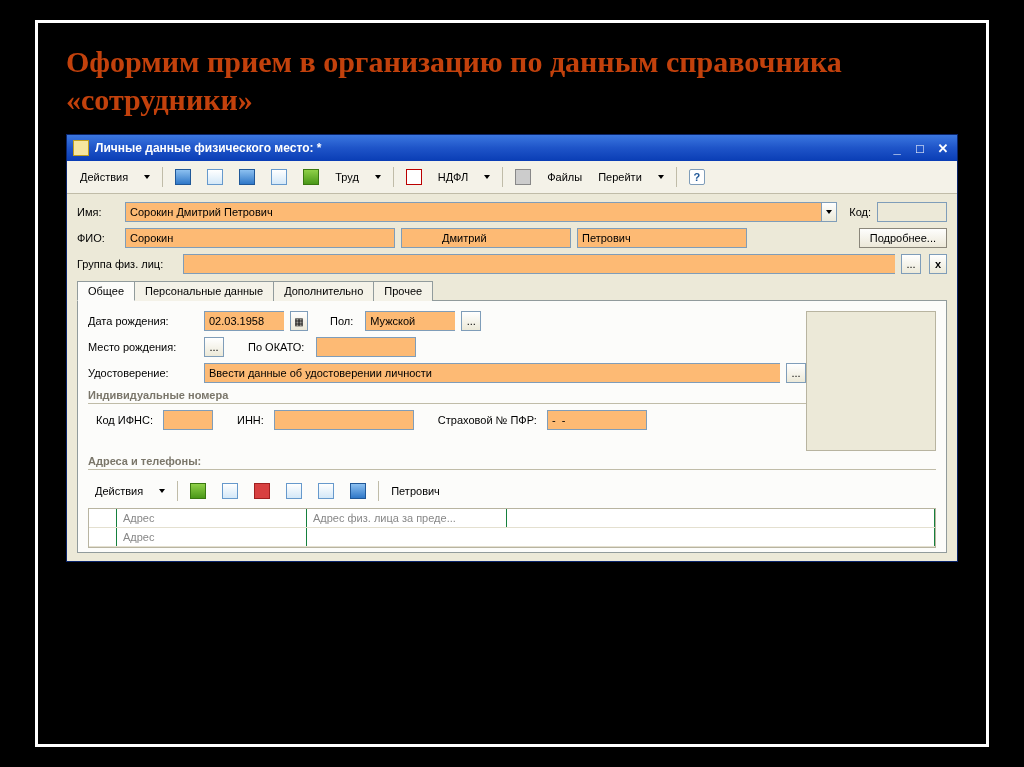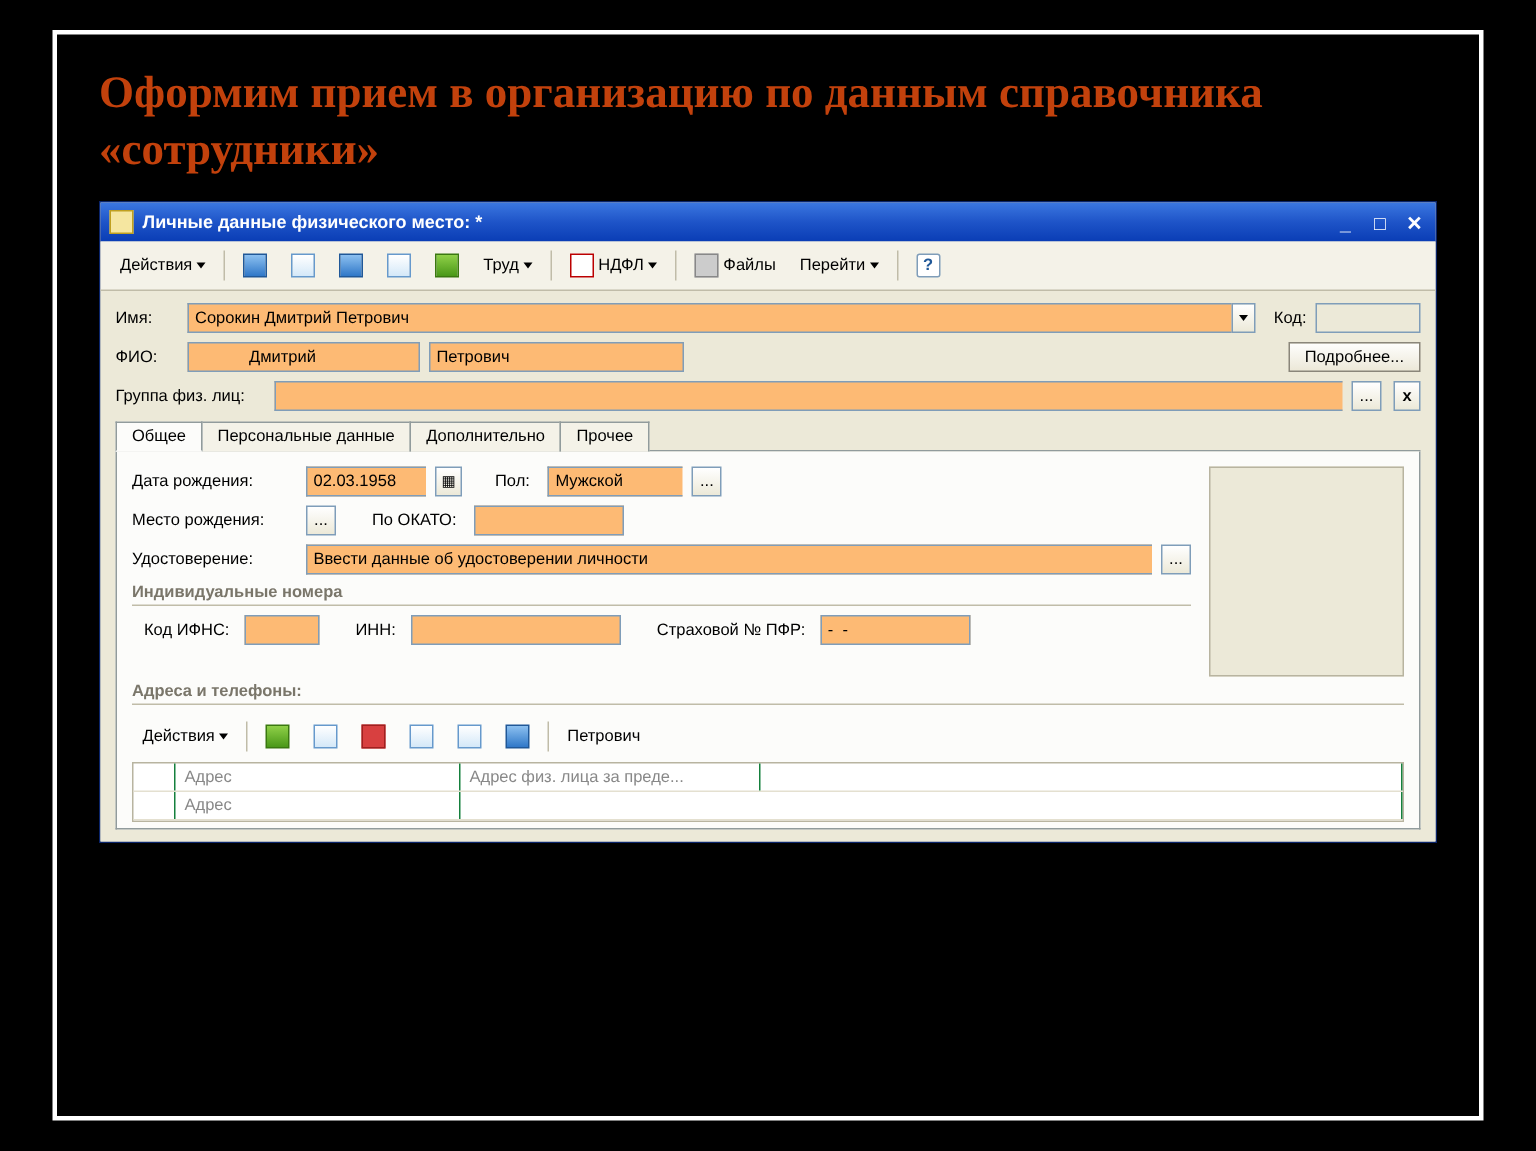--- a/index.html
+++ b/index.html
@@ -69,21 +69,21 @@
   border-bottom: 1px solid #c0bca8;
   padding: 4px 6px;
   display: flex;
   align-items: center;
   gap: 2px;
 }
 .tb-btn {
   padding: 3px 6px;
   display: flex;
   align-items: center;
-  gap: 3px;
+  gap: 16px;
   border: 1px solid transparent;
   border-radius: 2px;
 }
 .tb-sep { width: 1px; height: 20px; background: #c0bca8; margin: 0 3px; }
 .tb-ico {
   width: 16px; height: 16px;
   display: inline-block;
 }
 .drop-caret {
   width: 0; height: 0;
@@ -271,42 +271,43 @@
             <div class="btn-flat" style="width:16px">
                 <span class="drop-caret"></span>
               </div>
           </div>
           <span class="lbl" style="margin-left:6px">Код:</span>
           <input class="inp" style="width: 70px;" readonly="" value="">
         </div>
 
         <div class="row">
           <span class="lbl" style="width:42px">ФИО:</span>
-          <input class="inp" style="width: 155px; padding-left: 40px;" value="Дмитрий">
+          <input class="inp" style="width: 270px;" value="Сорокин">
+          <input class="inp" style="width: 170px; padding-left: 40px;" value="Дмитрий">
           <input class="inp" style="width: 170px;" value="Петрович">
           <div style="flex:1"></div>
           <button class="btn-3d">Подробнее...</button>
         </div>
 
         <div class="row">
           <span class="lbl" style="width:100px">Группа физ. лиц:</span>
           <input class="inp" style="flex: 1 1 0%; border-right: none;" value="">
           <div class="btn-flat" style="width:20px">...</div>
           <div class="btn-flat" style="width:18px;margin-left:2px;font-weight:bold">x</div>
         </div>
 
         <div class="tabstrip">
           <div class="tab active">Общее</div>
           <div class="tab">Персональные данные</div>
           <div class="tab">Дополнительно</div>
           <div class="tab">Прочее</div>
         </div>
 
         <div class="tab-panel">
-          <div style="display:flex;gap:12px">
+          <div style="display:flex;gap:0">
             <div style="flex:1">
 
               <div class="row">
                 <span class="lbl" style="width:110px">Дата рождения:</span>
                 <input class="inp" style="width: 80px; border-right: none;" value="02.03.1958">
                 <div class="btn-flat" style="width:18px">
                     <span style="font-size:10px">▦</span>
                   </div>
                 <span class="lbl" style="margin-left:16px">Пол:</span>
                 <input class="inp" style="width: 90px; border-right: none; margin-left: 6px;" value="Мужской">

